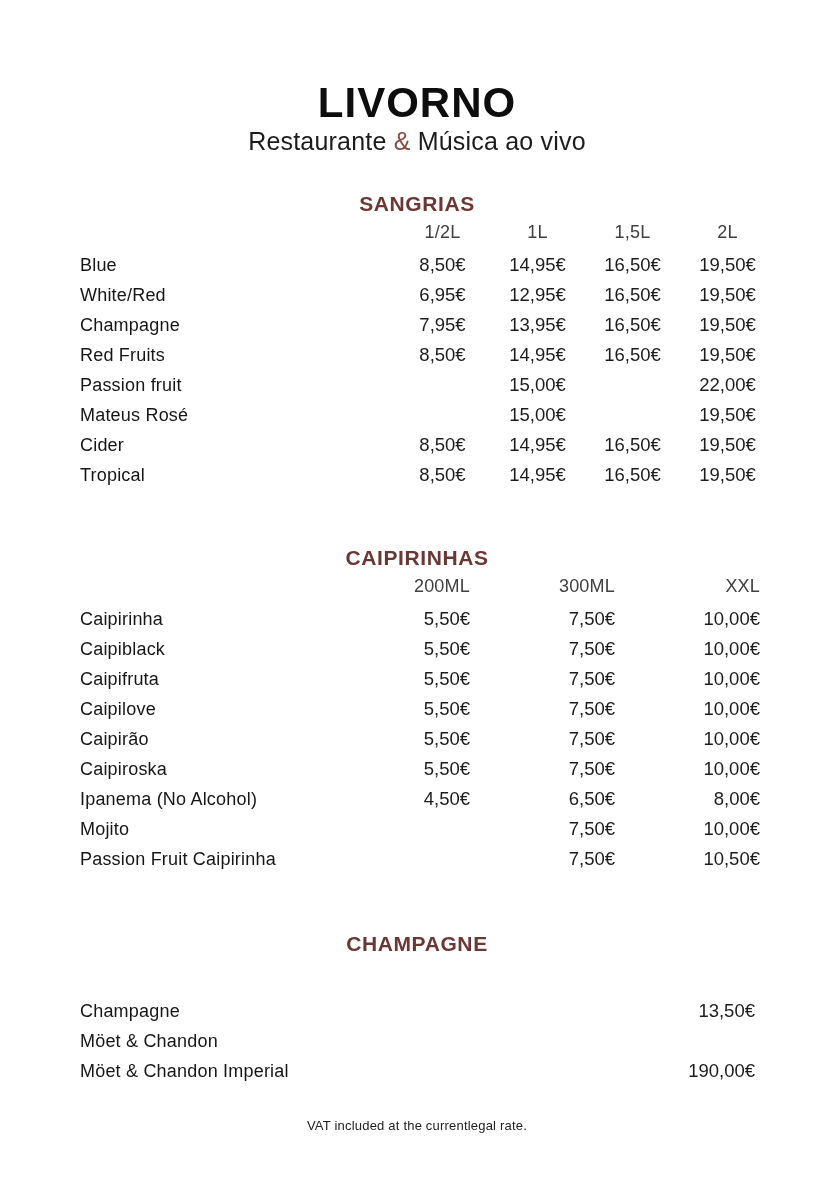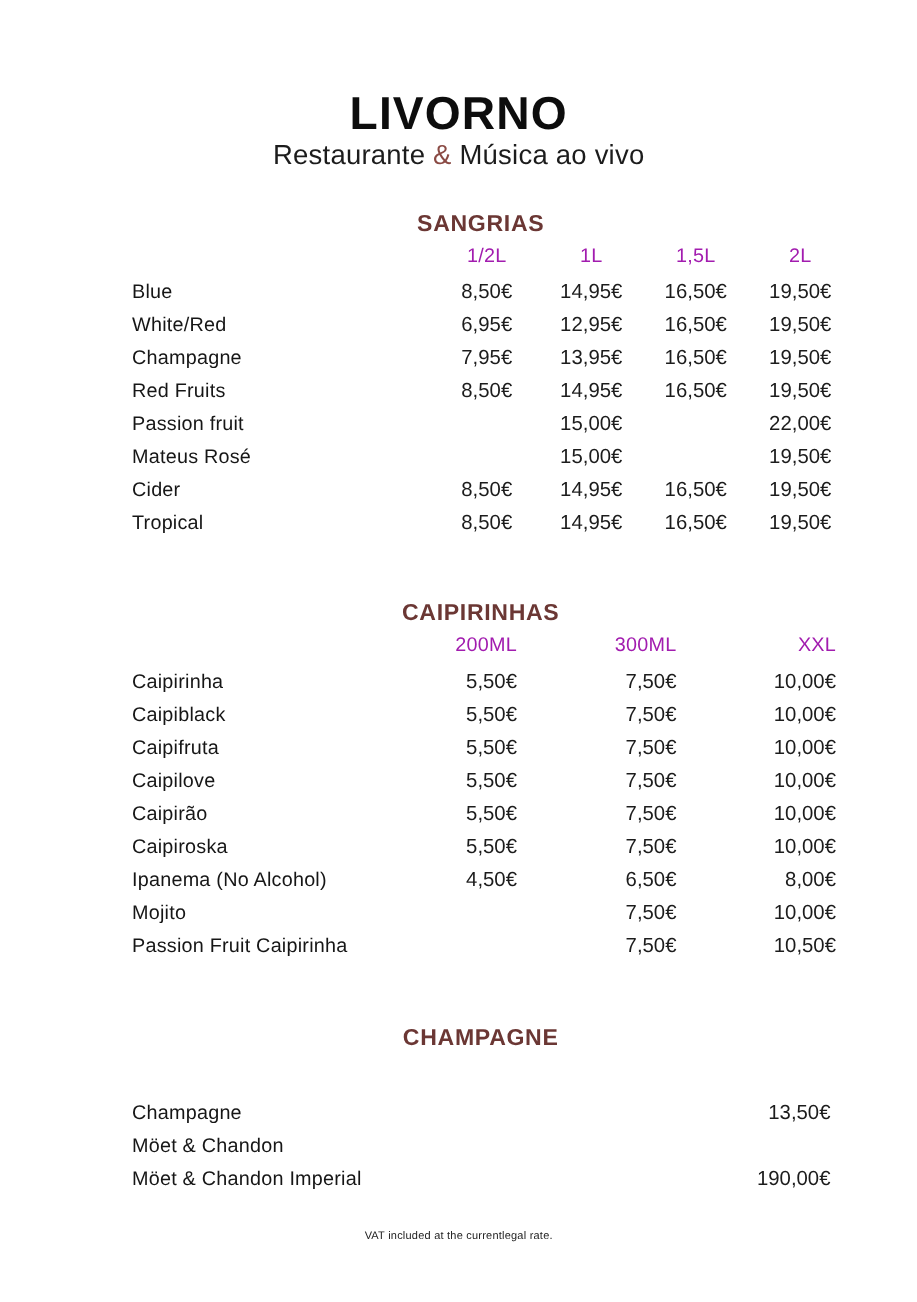--- a/index.html
+++ b/index.html
@@ -25,21 +25,21 @@
   }
   .subtitle {
     font-size: 25px;
     color: #1c1c1c;
     margin-top: 3px;
     letter-spacing: 0.2px;
   }
   .subtitle .amp { color: #8a4a44; }
 
   
-  .menu-section { position: relative; padding-left: 40px; }
+  .menu-section { position: relative; }
   .sec-title {
     margin: 0;
     text-align: center;
     font-size: 21px;
     font-weight: 700;
     letter-spacing: 0.6px;
     color: #6b3734;
   }
   .row {
     display: grid;
@@ -53,21 +53,21 @@
     color: #161616;
     letter-spacing: 0.2px;
     white-space: nowrap;
   }
   .row .price, .row .col {
     font-size: 18.5px;
     white-space: nowrap;
   }
   .row.head { height: 24px; }
   .row.head .col {
-    color: #a21caf;
+    color: #404040;
     font-size: 18px;
     letter-spacing: 0.2px;
   }
 
   
   .sec-sangrias { margin-top: 36px; }
   .sec-sangrias .row {
     margin-right: 59px;
     grid-template-columns: 1fr 95px 95px 95px 95px;
   }
@@ -89,21 +89,21 @@
   .sec-champagne .row {
     margin-right: 79px;
     grid-template-columns: 1fr 220px;
   }
   .sec-champagne .row .price { text-align: right; }
 
   
   footer {
     text-align: center;
     margin-top: 32px;
-    font-size: 10px;
+    font-size: 13px;
     color: #222222;
     letter-spacing: 0.2px;
   }
 </style>
 </head>
 <body>
 
 <div class="page">
 
   <header>

